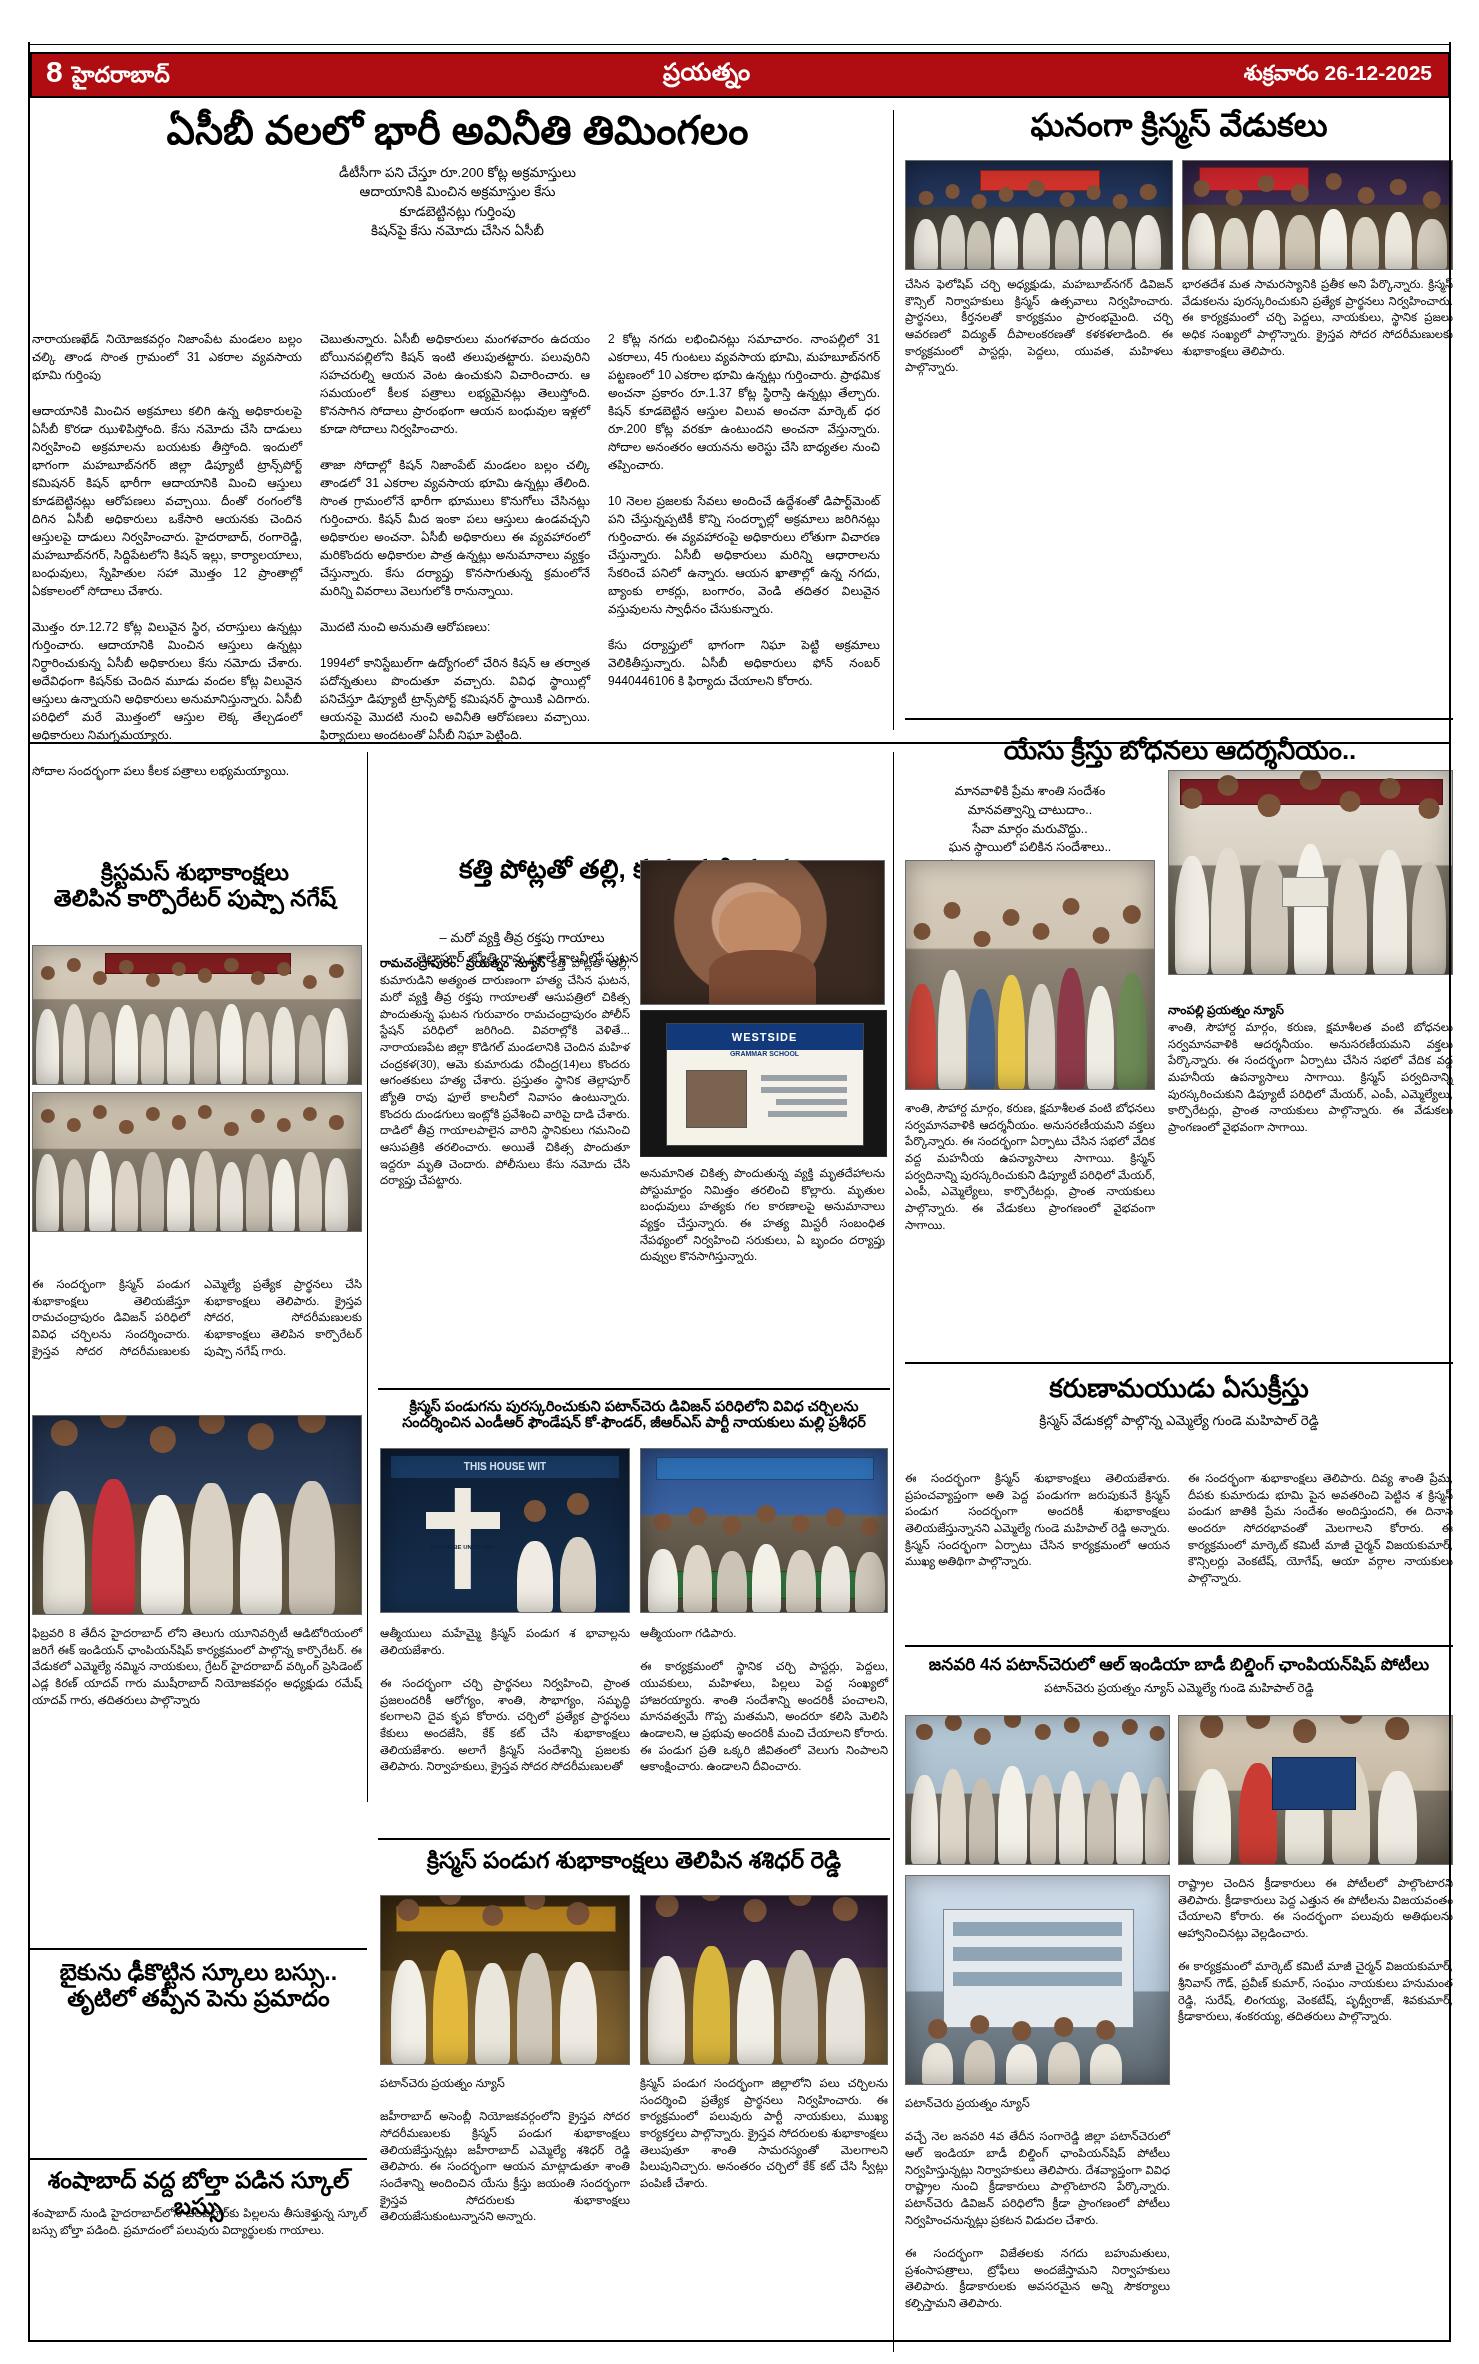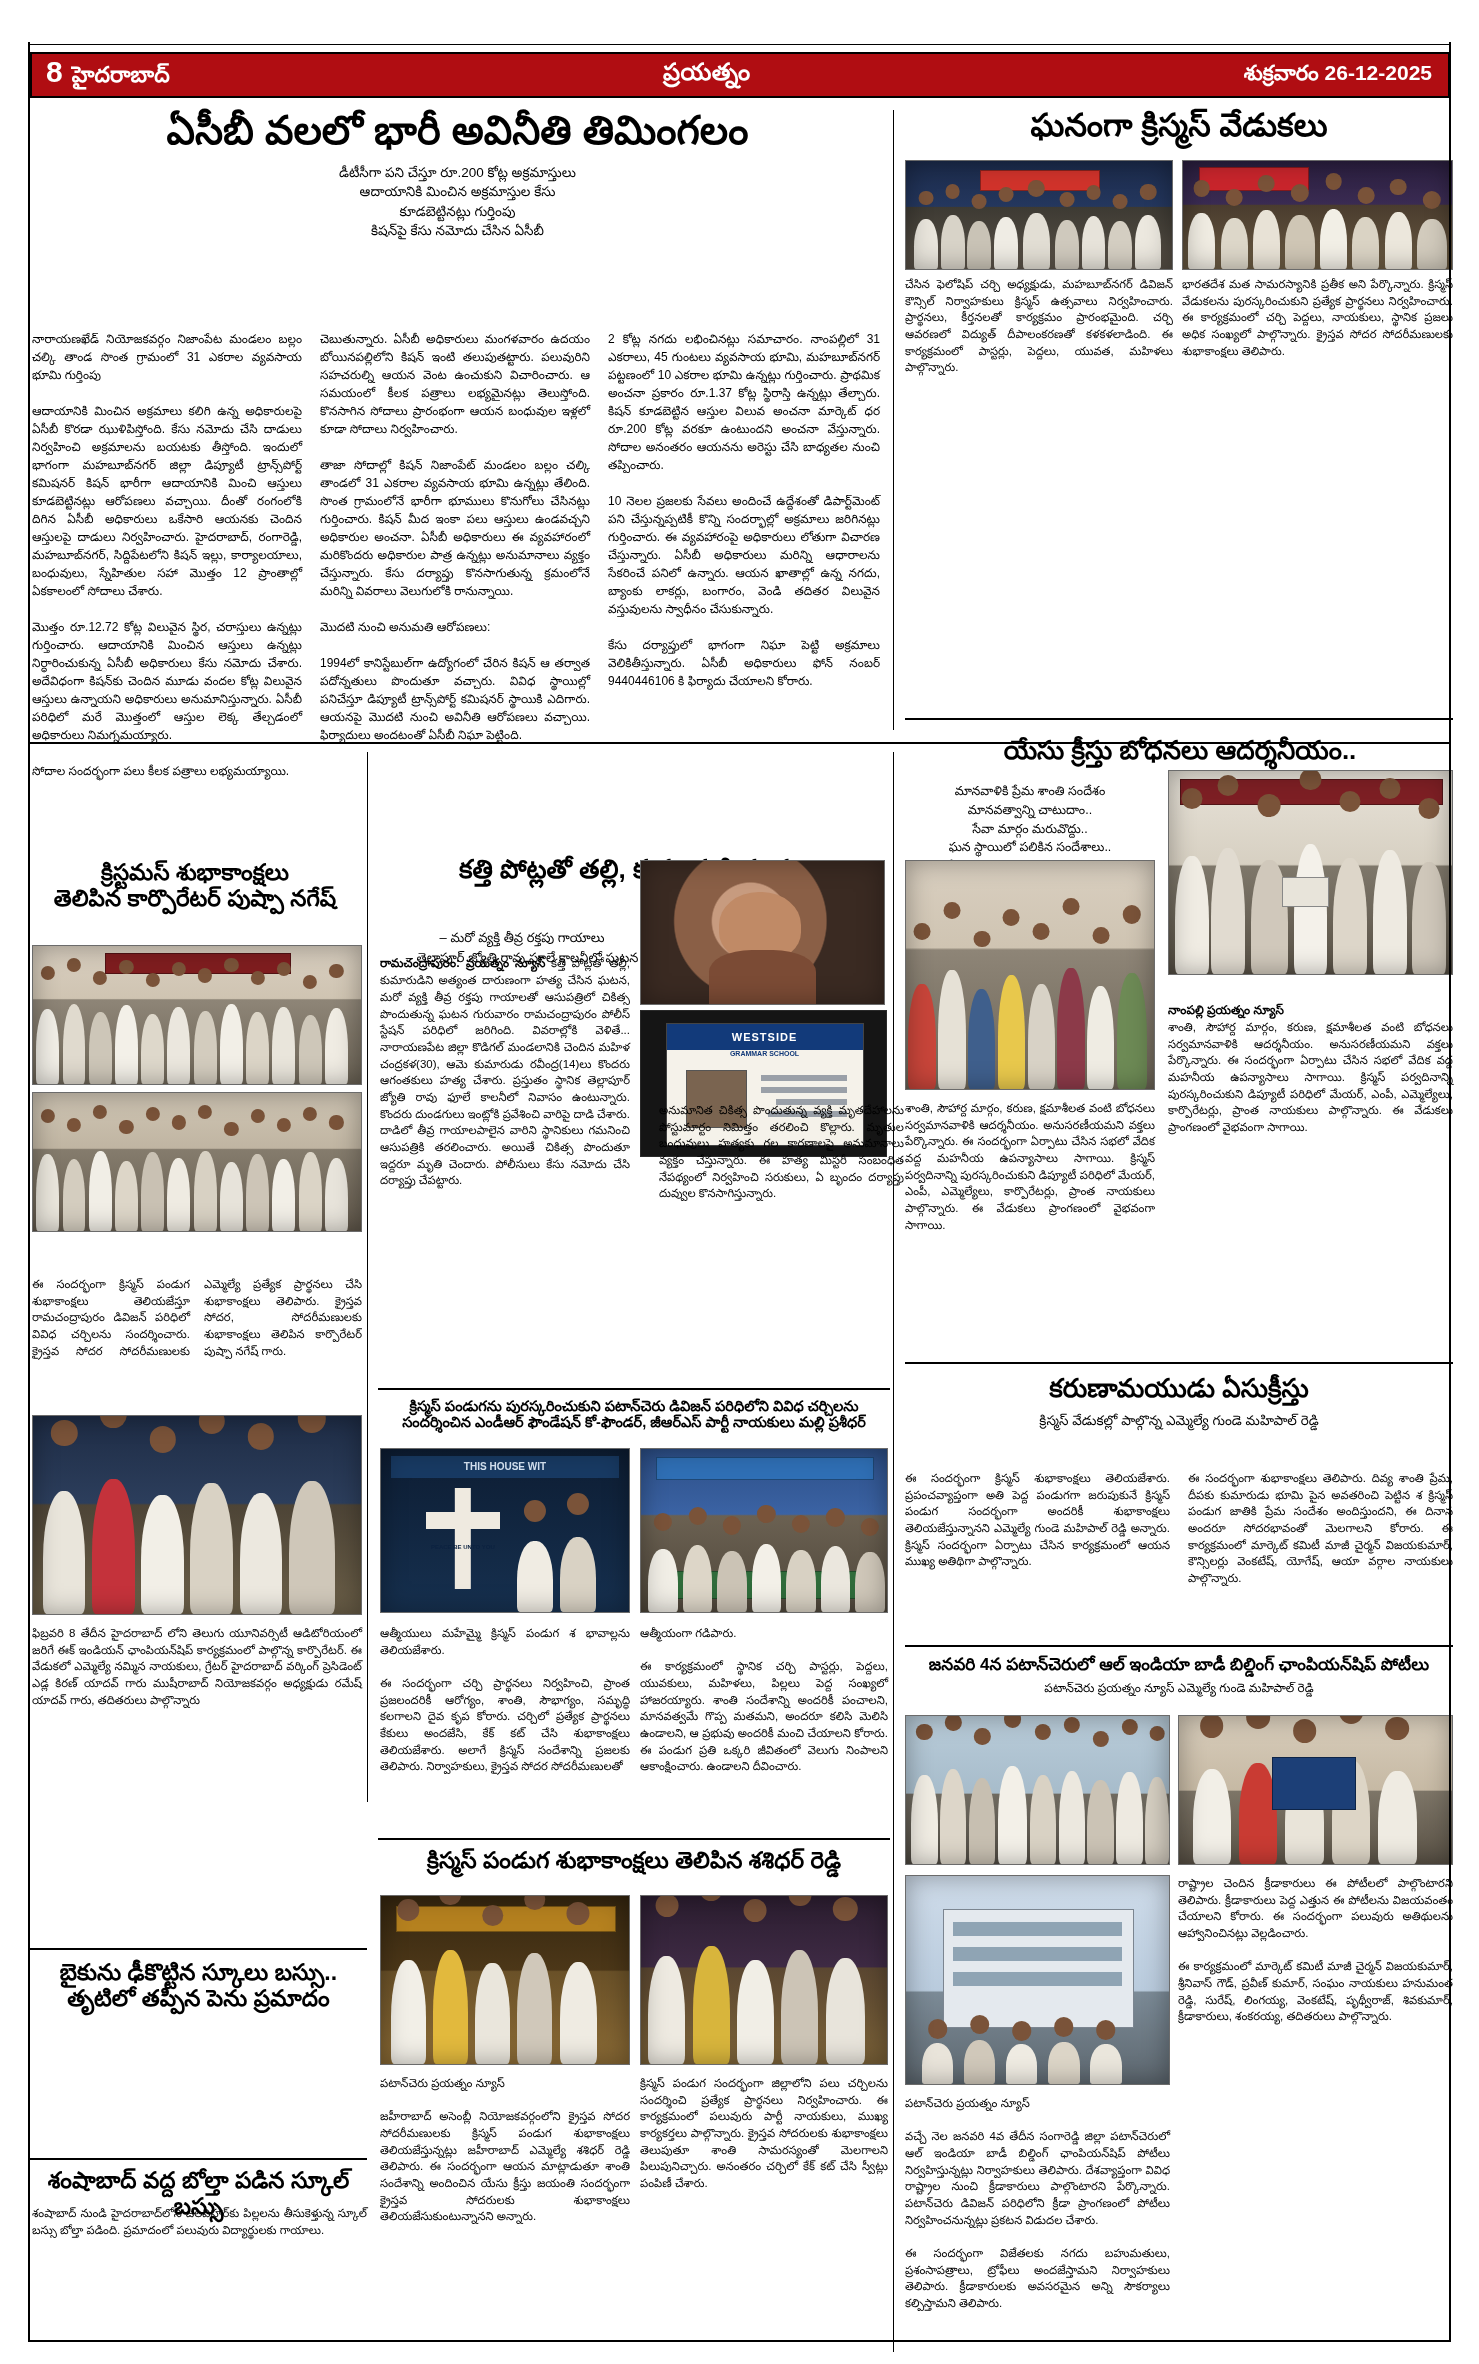--- a/index.html
+++ b/index.html
@@ -296,21 +296,21 @@
       <div style="position:absolute;right:8%;top:52%;width:44%;height:5%;background:#9aa0a8;"></div>
       <div style="position:absolute;right:8%;top:62%;width:36%;height:5%;background:#9aa0a8;"></div>
       <div style="position:absolute;right:8%;top:72%;width:40%;height:5%;background:#9aa0a8;"></div>
     </div>
   </div>
 
   <div class="col cap" style="left:380px;top:955px;width:250px;height:420px;">
     <span class="byline">రామచంద్రాపురం: ప్రయత్నం న్యూస్</span>
     <span>కత్తి పోట్లతో తల్లి, కుమారుడిని అత్యంత దారుణంగా హత్య చేసిన ఘటన, మరో వ్యక్తి తీవ్ర రక్తపు గాయాలతో ఆసుపత్రిలో చికిత్స పొందుతున్న ఘటన గురువారం రామచంద్రాపురం పోలీస్ స్టేషన్ పరిధిలో జరిగింది. వివరాల్లోకి వెళితే... నారాయణపేట జిల్లా కొడిగల్ మండలానికి చెందిన మహిళ చంద్రకళ(30), ఆమె కుమారుడు రవీంద్ర(14)లు కొందరు ఆగంతకులు హత్య చేశారు. ప్రస్తుతం స్థానిక తెల్లాపూర్ జ్యోతి రావు ఫూలే కాలనీలో నివాసం ఉంటున్నారు. కొందరు దుండగులు ఇంట్లోకి ప్రవేశించి వారిపై దాడి చేశారు. దాడిలో తీవ్ర గాయాలపాలైన వారిని స్థానికులు గమనించి ఆసుపత్రికి తరలించారు. అయితే చికిత్స పొందుతూ ఇద్దరూ మృతి చెందారు. పోలీసులు కేసు నమోదు చేసి దర్యాప్తు చేపట్టారు.</span>
   </div>
-  <div class="col cap" style="left:640px;top:1102px;width:245px;height:210px;margin-left:19px;">అనుమానిత చికిత్స పొందుతున్న వ్యక్తి మృతదేహాలను పోస్టుమార్టం నిమిత్తం తరలించి కొల్లారు. మృతుల బంధువులు హత్యకు గల కారణాలపై అనుమానాలు వ్యక్తం చేస్తున్నారు. ఈ హత్య మిస్టరీ సంబంధిత నేపథ్యంలో నిర్వహించి సరుకులు, ఏ బృందం దర్యాప్తు దువ్వుల కొనసాగిస్తున్నారు.</div>
+  <div class="col cap" style="left:640px;top:1165px;width:245px;height:210px;">అనుమానిత చికిత్స పొందుతున్న వ్యక్తి మృతదేహాలను పోస్టుమార్టం నిమిత్తం తరలించి కొల్లారు. మృతుల బంధువులు హత్యకు గల కారణాలపై అనుమానాలు వ్యక్తం చేస్తున్నారు. ఈ హత్య మిస్టరీ సంబంధిత నేపథ్యంలో నిర్వహించి సరుకులు, ఏ బృందం దర్యాప్తు దువ్వుల కొనసాగిస్తున్నారు.</div>
 
   <div class="col" style="left:30px;top:860px;width:330px;">
     <div class="hl h-md">క్రిస్టమస్ శుభాకాంక్షలు</div>
     <div class="hl h-md">తెలిపిన కార్పొరేటర్ పుష్పా నగేష్</div>
   </div>
 
   <div class="photo" style="position:absolute;left:32px;top:945px;width:330px;height:140px;">
     <div class="hallbg"></div>
     <div class="banner" style="left:22%;top:5%;width:56%;height:14%;background:#7f1d1f;"></div>
     <div class="ppl">

